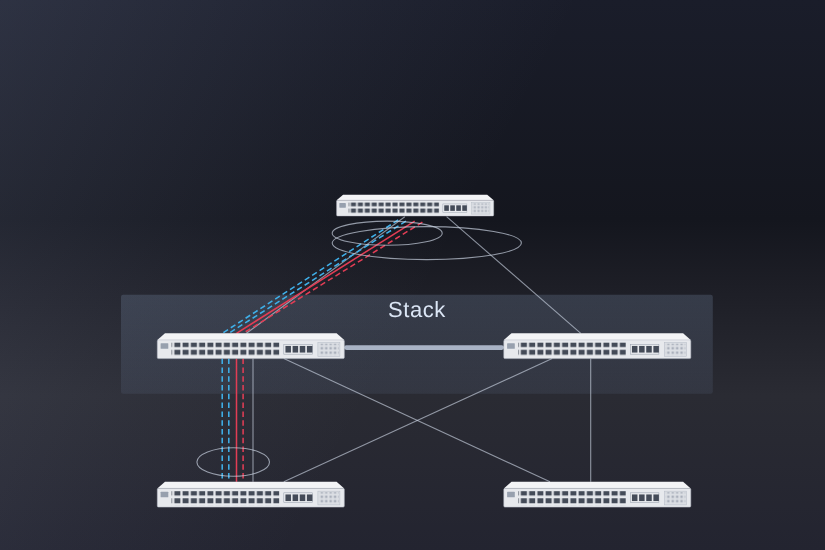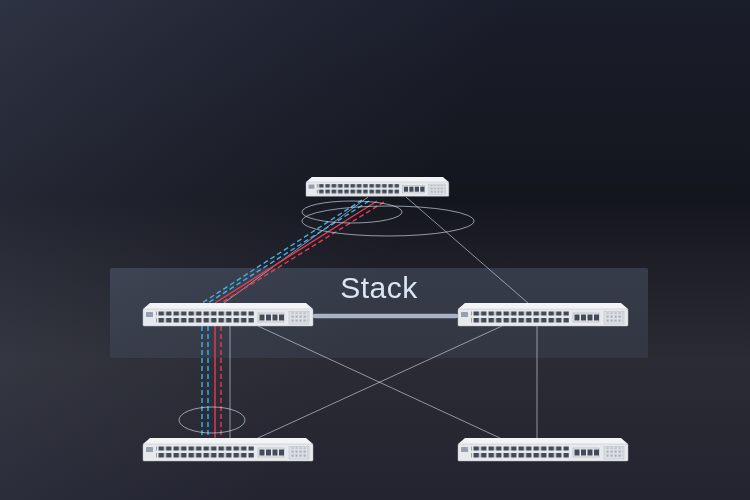--- a/index.html
+++ b/index.html
@@ -10,21 +10,21 @@
       linear-gradient(118deg, rgba(125,135,165,0.20) 0%, rgba(120,130,160,0.07) 32%, rgba(0,0,0,0) 52%),
       linear-gradient(180deg, #1a1d2a 0%, #14161e 40%, #1d1e26 52%, #2a2b33 72%, #232430 100%);
   }
   .stack-band {
     position:absolute; left:110px; top:268px; width:538px; height:90px;
     background: linear-gradient(180deg, rgba(150,175,210,0.20), rgba(128,152,192,0.11));
     border-radius:2px;
   }
   .stack-label {
     position:absolute; left:0; right:0; top:3px; text-align:center;
-    font-size:30px; font-weight:400; color:#dbe6f5; letter-spacing:0.5px;
+    font-size:20px; font-weight:400; color:#dbe6f5; letter-spacing:0.5px;
     user-select:none;
   }
   svg.overlay { position:absolute; left:0; top:0; width:750px; height:500px; }
 </style>
 </head>
 <body>
 
 <div class="canvas">
 
   <div class="stack-band">

